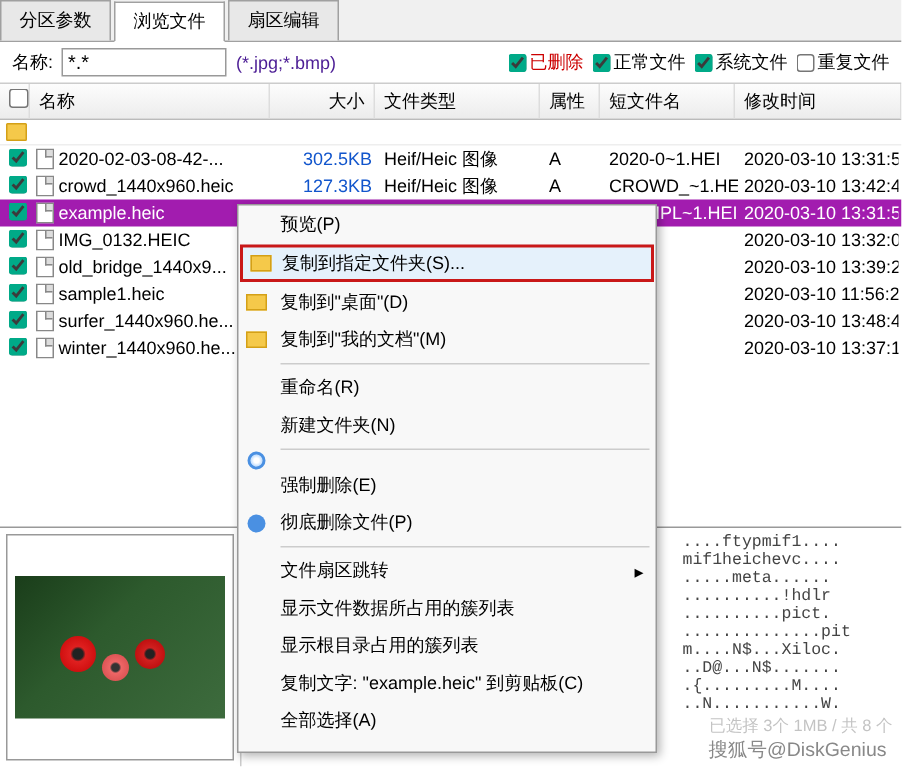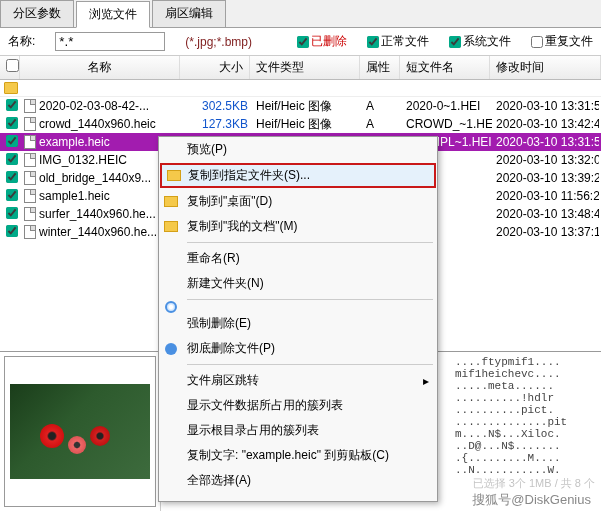--- a/index.html
+++ b/index.html
@@ -1,29 +1,29 @@
 <!DOCTYPE html>
 <html><head>
 <meta charset="utf-8">
 <style>
 * { box-sizing: border-box; margin: 0; padding: 0; }
 body { font-family: "Microsoft YaHei", "SimSun", sans-serif; font-size: 12px; background: #fff; width: 601px; height: 511px; overflow: hidden; position: relative; }
 .tabs { display: flex; border-bottom: 1px solid #a0a0a0; background: #f0f0f0; }
 .tab { padding: 4px 12px; border: 1px solid #a0a0a0; border-bottom: none; background: #e8e8e8; margin-right: 2px; cursor: pointer; }
 .tab.active { background: #fff; border-bottom: 1px solid #fff; position: relative; top: 1px; }
-.filter-bar { display: flex; align-items: center; padding: 4px 8px; gap: 20px; border-bottom: 1px solid #ccc; }
+.filter-bar { display: flex; align-items: center; padding: 4px 8px; gap: 6px; border-bottom: 1px solid #ccc; }
 .filter-bar input[type="text"] { width: 110px; padding: 1px 3px; border: 1px solid #999; }
-.filter-bar .ext { color: #7f1d1d; }
+.filter-bar .ext { color: #4c1d95; }
 .chk { display: inline-flex; align-items: center; gap: 2px; }
 .chk input { accent-color: #0a8; width: 12px; height: 12px; }
 .red-text { color: #c00; }
 .headers { display: flex; background: linear-gradient(#fdfdfd,#ececec); border-bottom: 1px solid #bbb; font-size: 12px; }
 .headers > div { padding: 3px 6px; border-right: 1px solid #ddd; }
 .hc-check { width: 20px; }
-.hc-name { width: 160px; text-align: center; }
+.hc-name { width: 160px; }
 .hc-size { width: 70px; text-align: right; }
 .hc-type { width: 110px; }
 .hc-attr { width: 40px; }
 .hc-short { width: 90px; }
 .hc-mod { flex: 1; }
 .folder-row { display: flex; align-items: center; padding: 2px 4px; border-bottom: 1px solid #eee; }
 .folder-icon { width: 14px; height: 12px; background: #f5c94a; border: 1px solid #d4a017; border-radius: 1px; margin-right: 4px; }
 .file-row { display: flex; align-items: center; height: 18px; font-size: 12px; padding: 0 2px; }
 .file-row.selected { background: #a21caf; color: #fff; }
 .file-row > div { padding: 0 4px; overflow: hidden; white-space: nowrap; }

